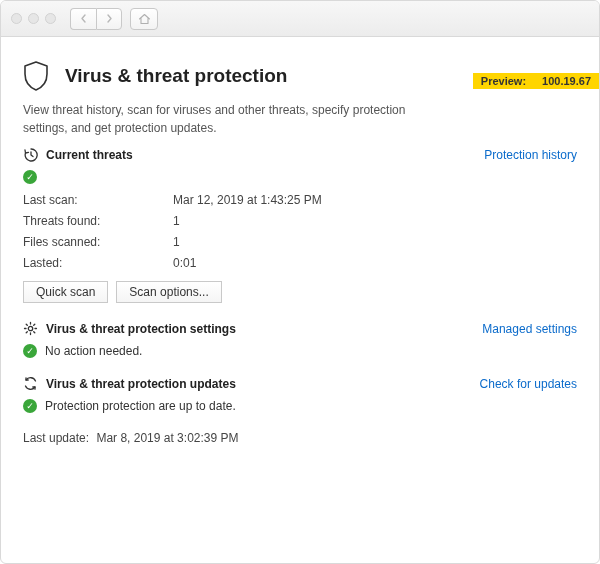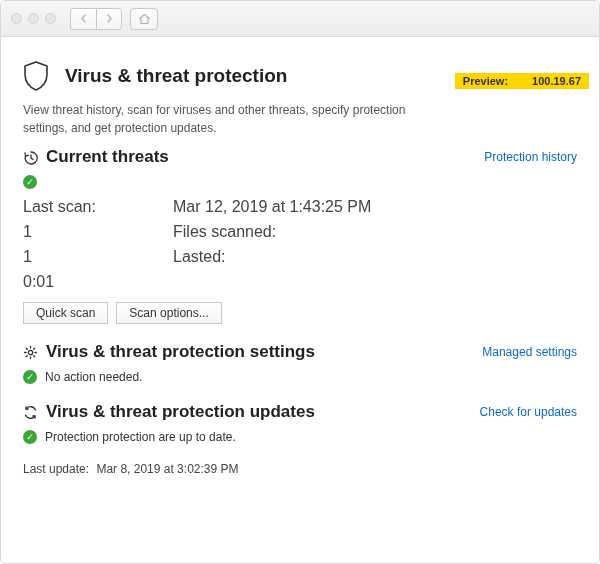--- a/index.html
+++ b/index.html
@@ -6,34 +6,34 @@
   html, body { width: 600px; height: 564px; font-family: -apple-system, "Helvetica Neue", Arial, sans-serif; background: #fff; }
   .window { width: 600px; height: 564px; border: 1px solid #d9d9d9; border-radius: 6px; overflow: hidden; background: #fff; display: flex; flex-direction: column; }
   .toolbar { height: 36px; background: linear-gradient(#f7f7f7, #ececec); border-bottom: 1px solid #d9d9d9; display: flex; align-items: center; padding: 0 10px; gap: 8px; }
   .traffic { display: flex; gap: 6px; margin-right: 6px; }
   .dot { width: 11px; height: 11px; border-radius: 50%; background: #e6e6e6; border: 0.5px solid #d2d2d2; }
   .navbtns { display: flex; }
   .navbtn { width: 26px; height: 22px; background: linear-gradient(#ffffff,#f3f3f3); border: 1px solid #c9c9c9; display:flex; align-items:center; justify-content:center; color:#bdbdbd; font-size:11px;}
   .navbtn:first-child { border-radius:4px 0 0 4px; border-right:none; }
   .navbtn:last-child { border-radius:0 4px 4px 0; }
   .homebtn { width: 28px; height: 22px; background: linear-gradient(#ffffff,#f3f3f3); border:1px solid #c9c9c9; border-radius:4px; display:flex; align-items:center; justify-content:center; color:#bdbdbd; }
-  .preview-bar { position:absolute; top:36px; right:10px; background:#ffd500; padding:2px 8px; font-size:11px; font-weight:600; display:flex; gap:24px;align-items:flex-end;}
+  .preview-bar { position:absolute; top:36px; right:0; background:#ffd500; padding:2px 8px; font-size:11px; font-weight:600; display:flex; gap:16px;align-items:flex-end;}
   .preview-bar .ver { font-weight:700; }
   .content { position:relative; flex:1; padding: 24px 22px 10px 22px; color:#333; overflow:auto;}
   .title-row { display:flex; align-items:center; gap:16px; margin-bottom:10px;}
   .title-row h1 { font-size:19px; font-weight:700; color:#222;}
   .desc { font-size:12px; color:#555; line-height:1.5; max-width:430px; margin-bottom:10px;}
   .section { margin-bottom:18px; }
   .sec-header { display:flex; align-items:center; justify-content:space-between; margin-bottom:8px;}
   .sec-left { display:flex; align-items:center; gap:8px; }
-  .sec-title { font-size:17px; font-weight:700; color:#222; }
+  .sec-title { font-size:12px; font-weight:700; color:#222; }
   .sec-link { font-size:12px; color:#0b6bcb; cursor:pointer; }
   .status-row { display:flex; align-items:center; gap:8px; font-size:12px; color:#333; margin-bottom:8px;}
   .check { width:14px; height:14px; border-radius:50%; background:#3aa63a; display:inline-flex; align-items:center; justify-content:center; color:#fff; font-size:9px;}
-  .kv { font-size:16px; color:#444; display:grid; grid-template-columns: 150px 1fr; row-gap:5px; margin-bottom:10px;}
+  .kv { font-size:12px; color:#444; display:grid; grid-template-columns: 150px 1fr; row-gap:5px; margin-bottom:10px;}
   .kv div { padding:1px 0; }
   .btn-row { display:flex; gap:8px; }
   .btn { font-size:12px; padding:3px 12px; background:linear-gradient(#ffffff,#f5f5f5); border:1px solid #c9c9c9; border-radius:0; cursor:pointer; color:#333;}
   .icon-svg { flex-shrink:0; }
   .last-update-row { font-size:12px; color:#444; margin-top:18px; }
   .last-update-row .lbl { display:inline-block; }
   .last-update-row .val { display:inline-block; margin-left:4px;}
 </style>
 </head>
 <body>
@@ -89,20 +89,21 @@
           <span class="sec-title">Current threats</span>
         </div>
         <span class="sec-link">Protection history</span>
       </div>
       <div class="status-row">
         <span class="check">✓</span>
       </div>
       <div class="kv">
         <div>Last scan:</div>
         <div>Mar 12, 2019 at 1:43:25 PM</div>
+        <div>Threats found:</div>
         <div>1</div>
         <div>Files scanned:</div>
         <div>1</div>
         <div>Lasted:</div>
         <div>0:01</div>
       </div>
       <div class="btn-row">
         <button class="btn">Quick scan</button>
         <button class="btn">Scan options...</button>
       </div>

